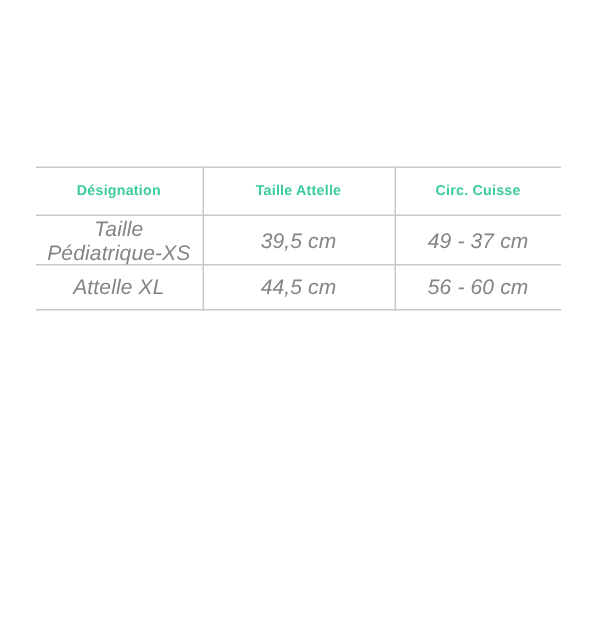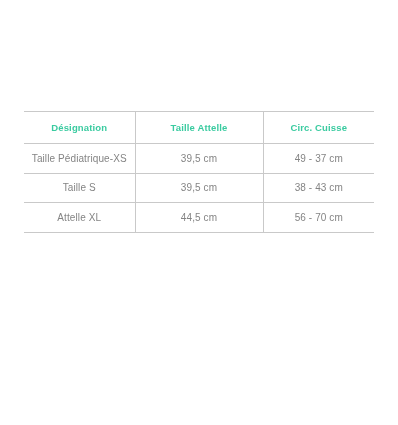--- a/index.html
+++ b/index.html
@@ -59,23 +59,24 @@
     height: 31px;
     color: #3ACBA0;
     font-size: 9.5px;
     font-weight: bold;
     letter-spacing: 0.15px;
   }
 
   table.size-table tbody td {
     height: 28.6px;
     color: #848484;
-    font-size: 10px;
+    font-size: 14px;
     font-weight: normal;
     letter-spacing: 0.1px;
+    font-style: italic;
   }
 </style>
 </head>
 <body>
 
 <div id="page">
 
   <div id="size-table-wrap">
     <table class="size-table">
       <colgroup>
@@ -90,26 +91,21 @@
           <th>Circ. Cuisse</th>
         </tr>
       </thead>
       <tbody>
         <tr>
           <td>Taille Pédiatrique-XS</td>
           <td>39,5 cm</td>
           <td>49 - 37 cm</td>
         </tr>
         <tr>
-          <td>Taille S</td>
-          <td>39,5 cm</td>
-          <td>38 - 43 cm</td>
-        </tr>
-        <tr>
           <td>Attelle XL</td>
           <td>44,5 cm</td>
-          <td>56 - 70 cm</td>
+          <td>56 - 60 cm</td>
         </tr>
       </tbody>
     </table>
   </div>
 
 </div>
 
 </body></html>

